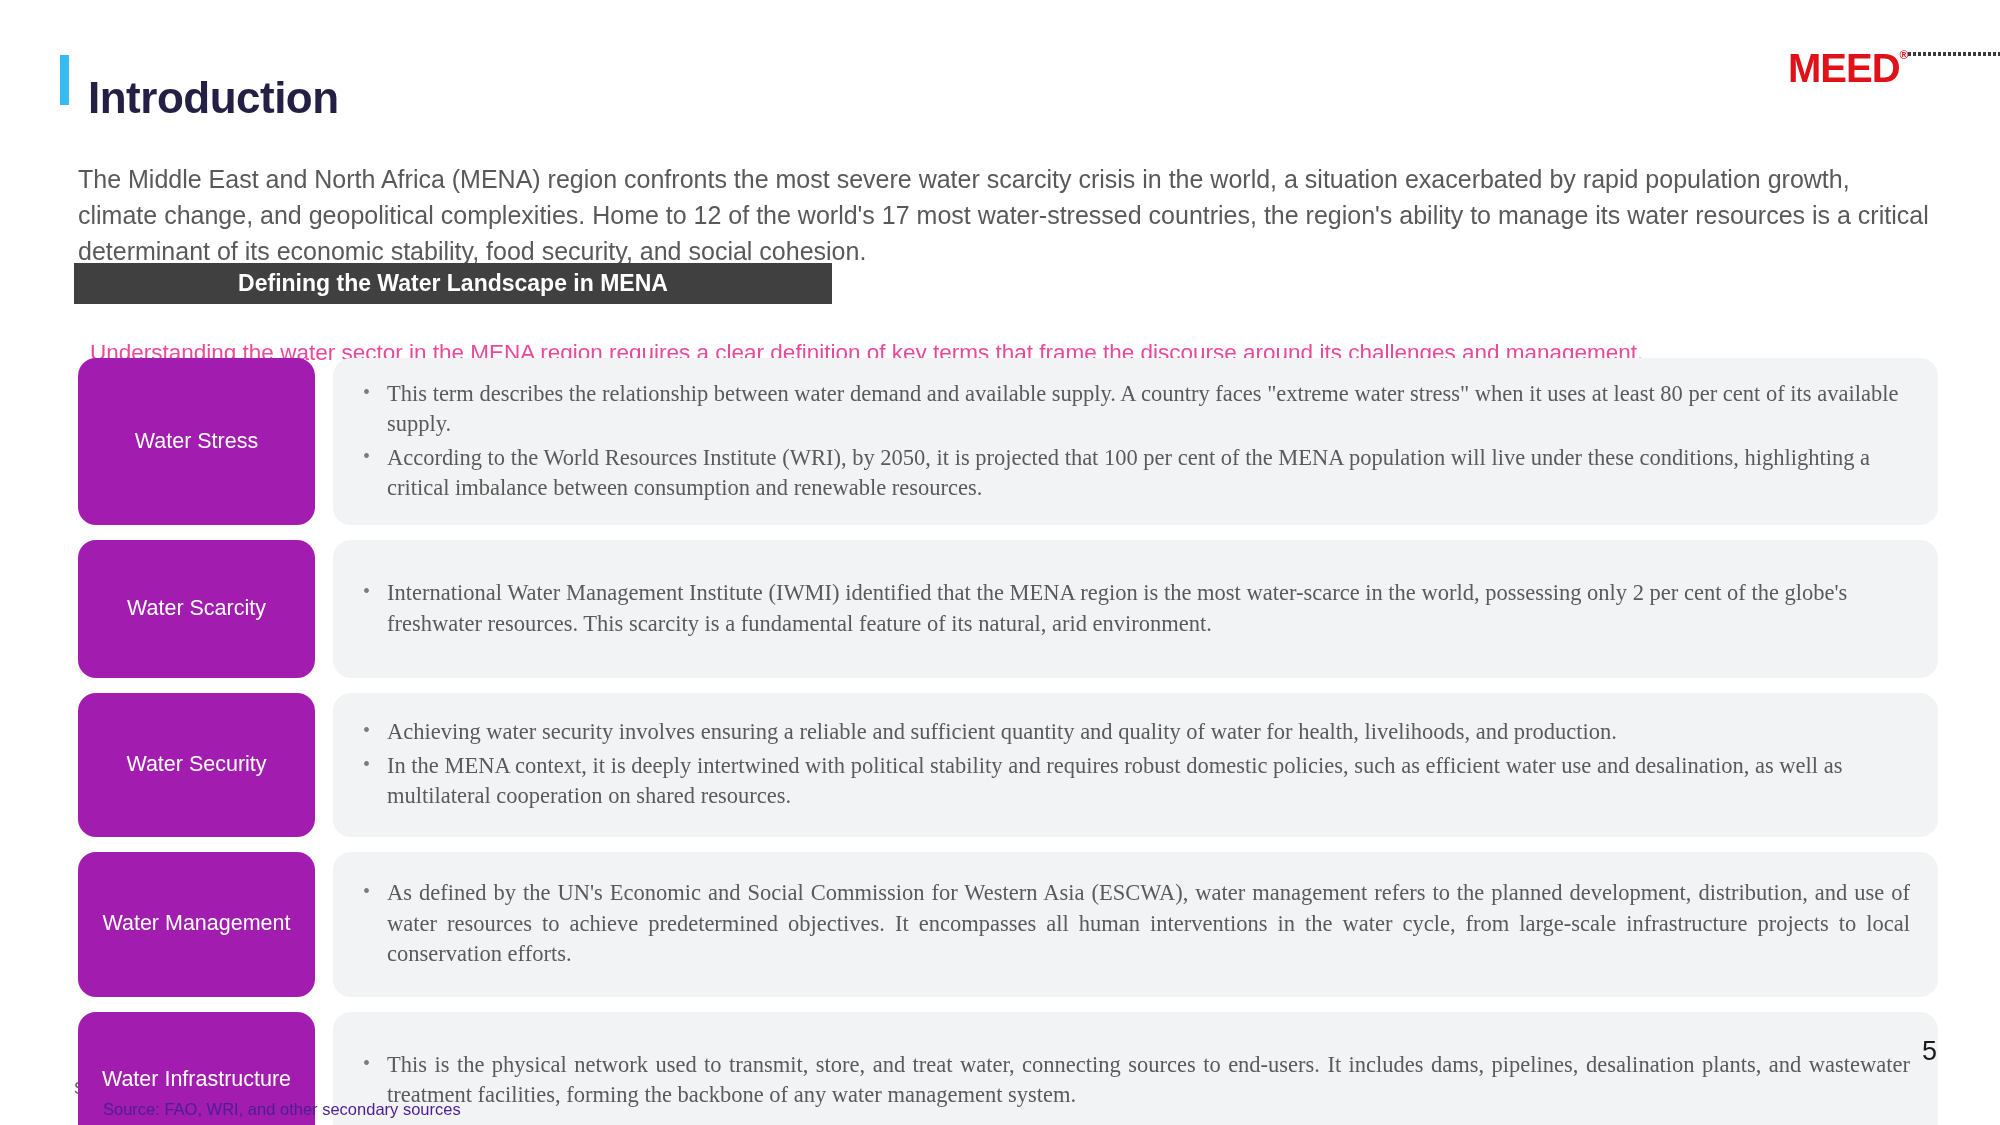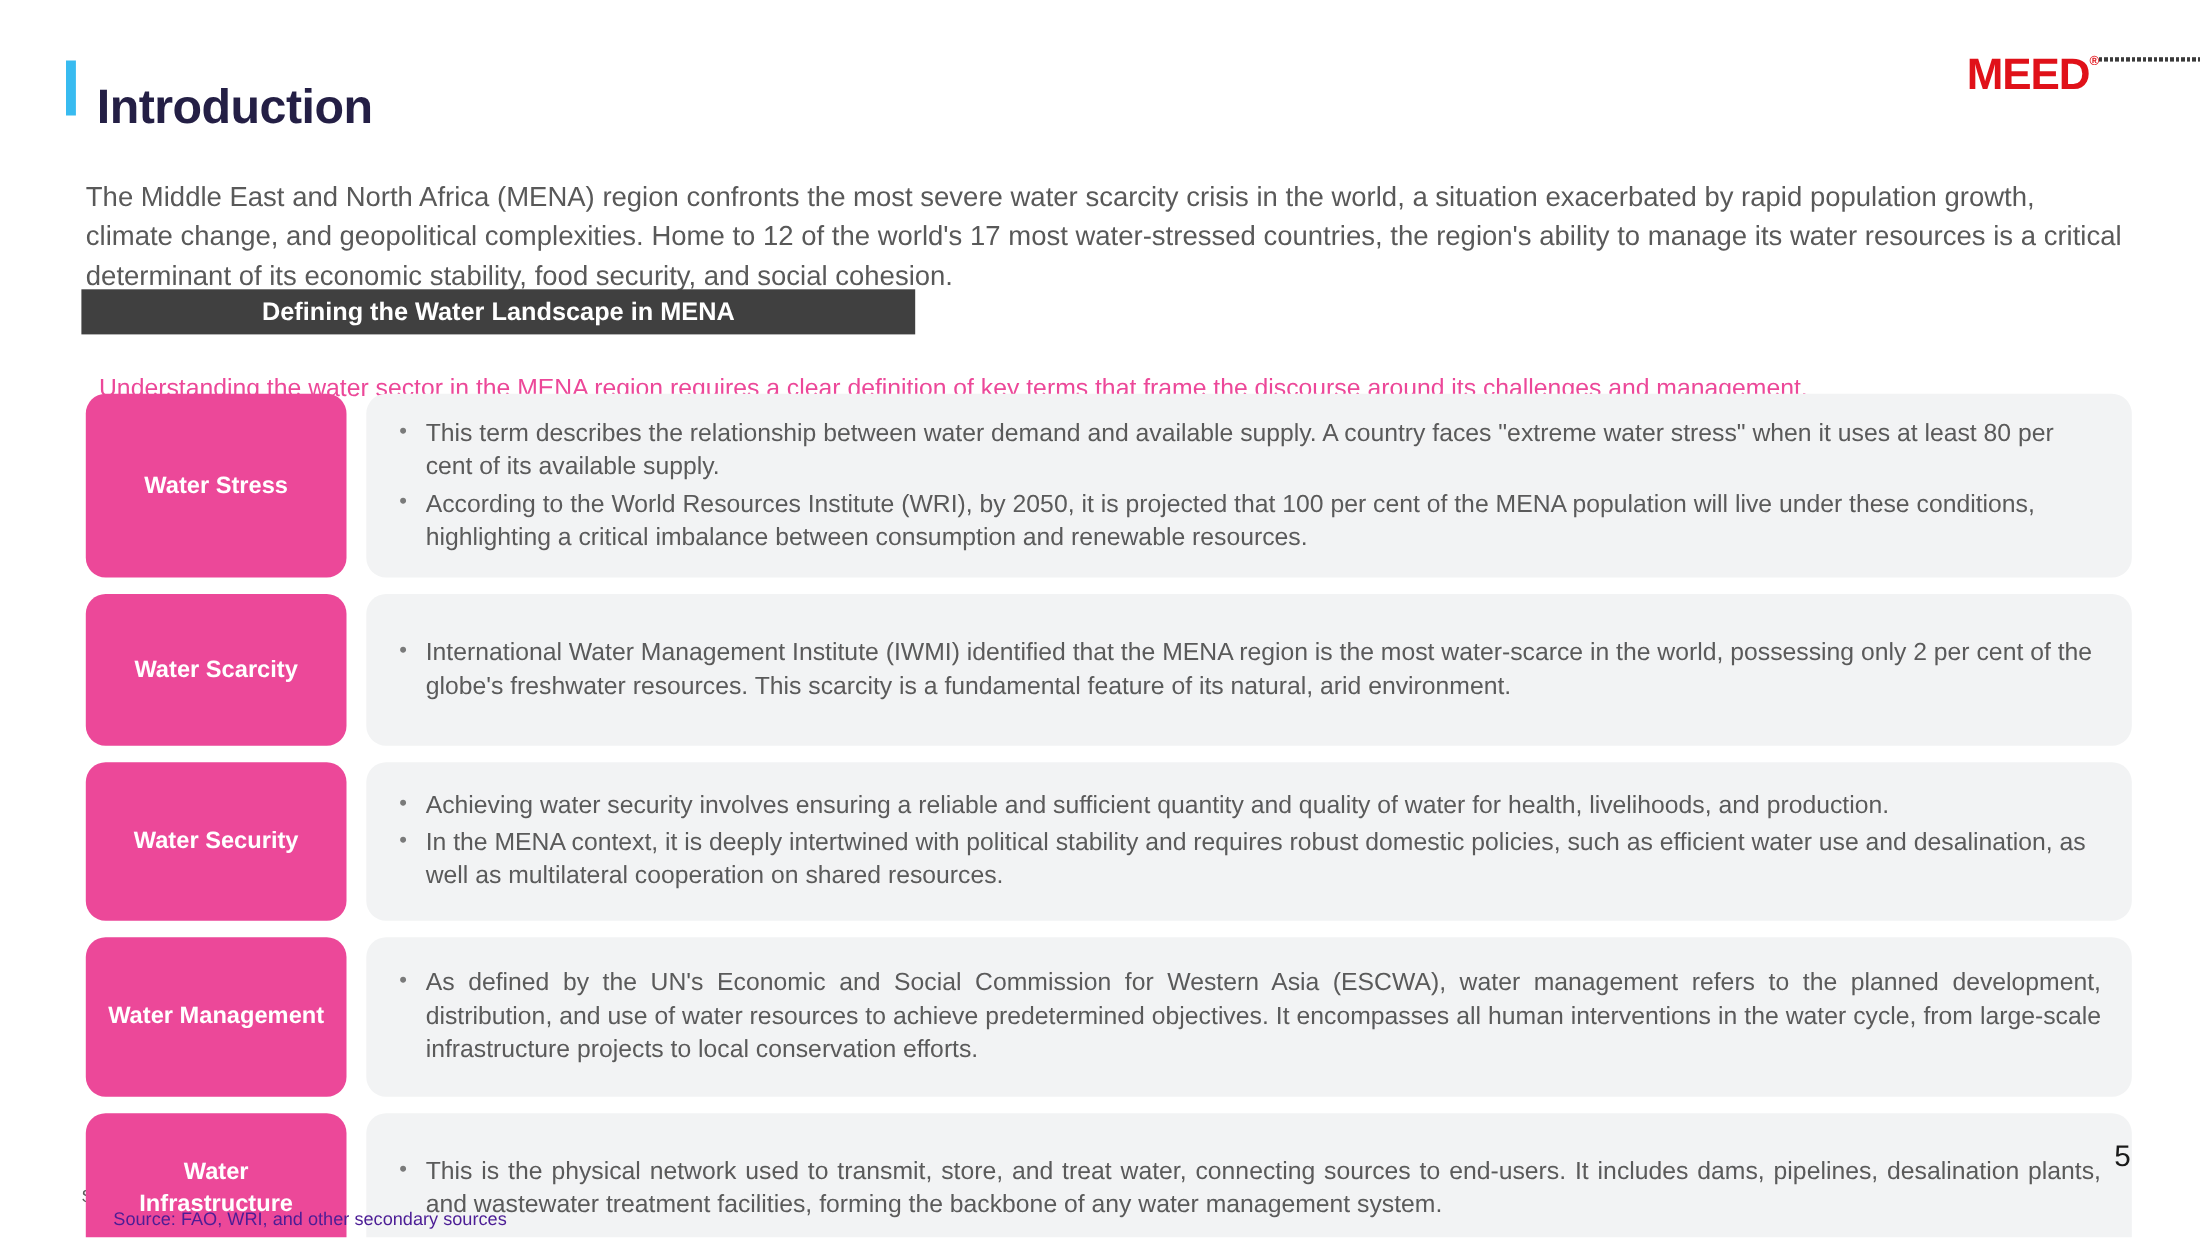--- a/index.html
+++ b/index.html
@@ -34,28 +34,28 @@
   }
   .section-banner span{color:#ffffff;font-weight:700;font-size:23px;}
   .subtitle{
     position:absolute;left:90px;top:317px;width:1840px;
     font-size:22.5px;color:#ec4899;
   }
   
   .rows{position:absolute;left:78px;top:358px;width:1860px;z-index:2;}
   .term-row{display:flex;gap:18px;margin-bottom:15px;}
   .term-label{
-    width:237px;flex:0 0 237px;background:#ec4899;border-radius:18px;
+    width:237px;flex:0 0 237px;background:#a21caf;border-radius:18px;
     display:flex;align-items:center;justify-content:center;text-align:center;
-    color:#ffffff;font-weight:700;font-size:21.5px;line-height:1.35;padding:8px 18px;
+    color:#ffffff;font-weight:400;font-size:21.5px;line-height:1.35;padding:8px 18px;
     box-sizing:border-box;
   }
   .term-content{
     flex:1;background:#F2F3F4;border-radius:18px;display:flex;flex-direction:column;
-    justify-content:center;padding:18px 28px 18px 22px;box-sizing:border-box;
+    justify-content:center;padding:18px 28px 18px 22px;box-sizing:border-box;font-family:Liberation Serif, serif;
   }
   .term-content ul{list-style:none;margin:0;padding:0;}
   .term-content li{
     position:relative;padding-left:32px;font-size:22.5px;line-height:1.35;color:#5A5A5A;
     margin:3px 0;
   }
   .term-content li::before{
     content:"\2022";position:absolute;left:8px;top:0;color:#7a7a7a;font-size:20px;
   }
   .row-1{min-height:135px;}

